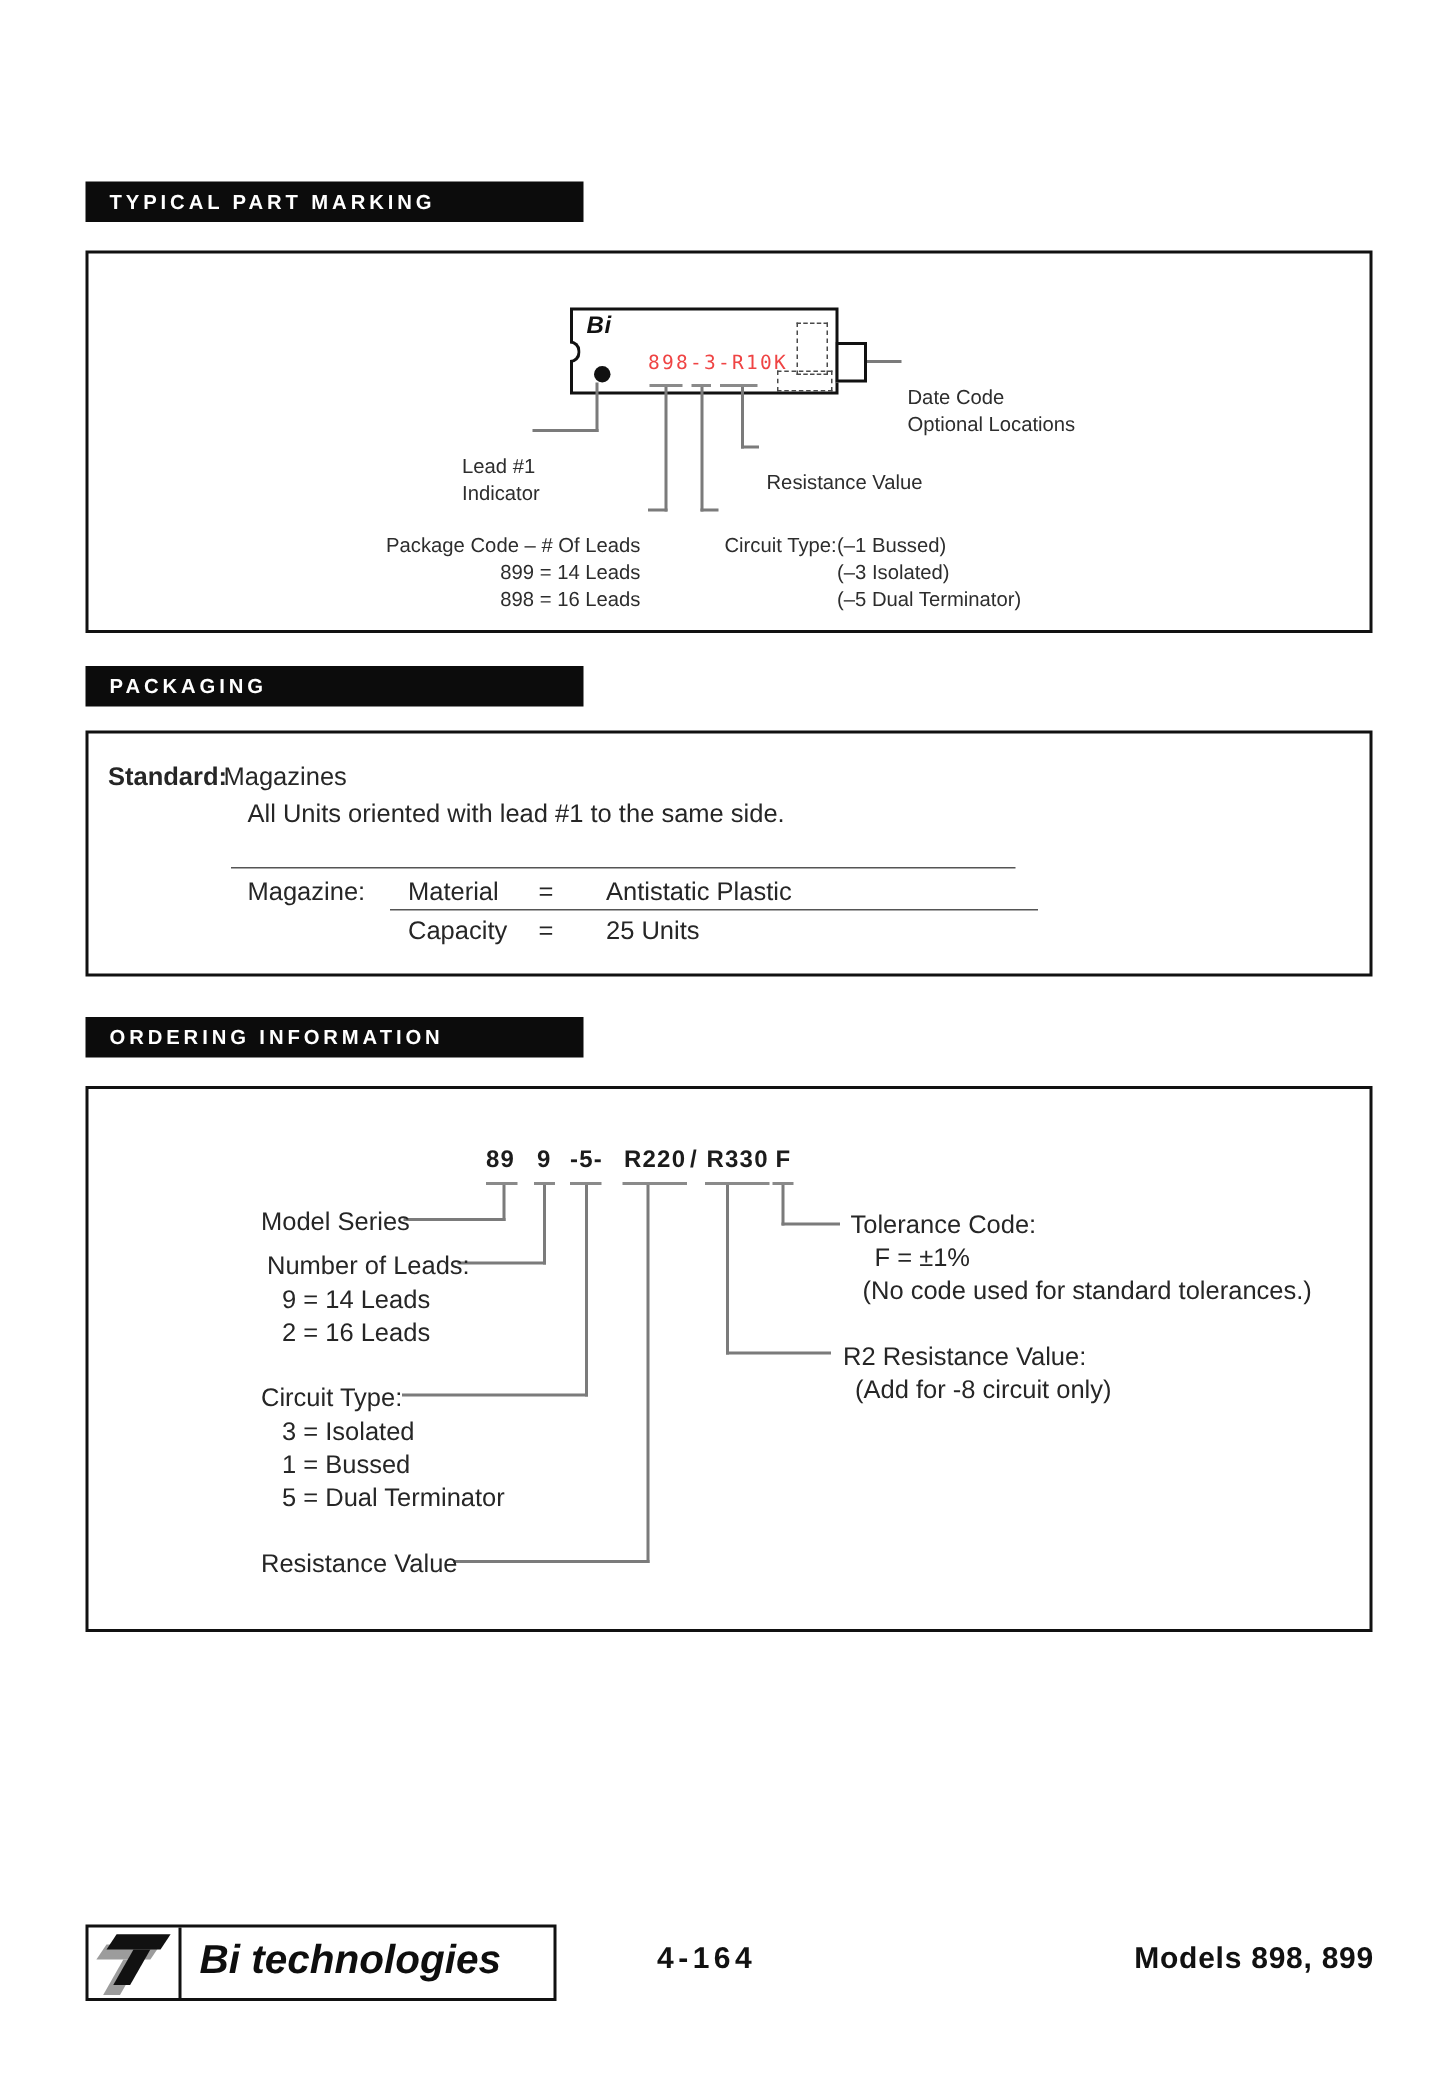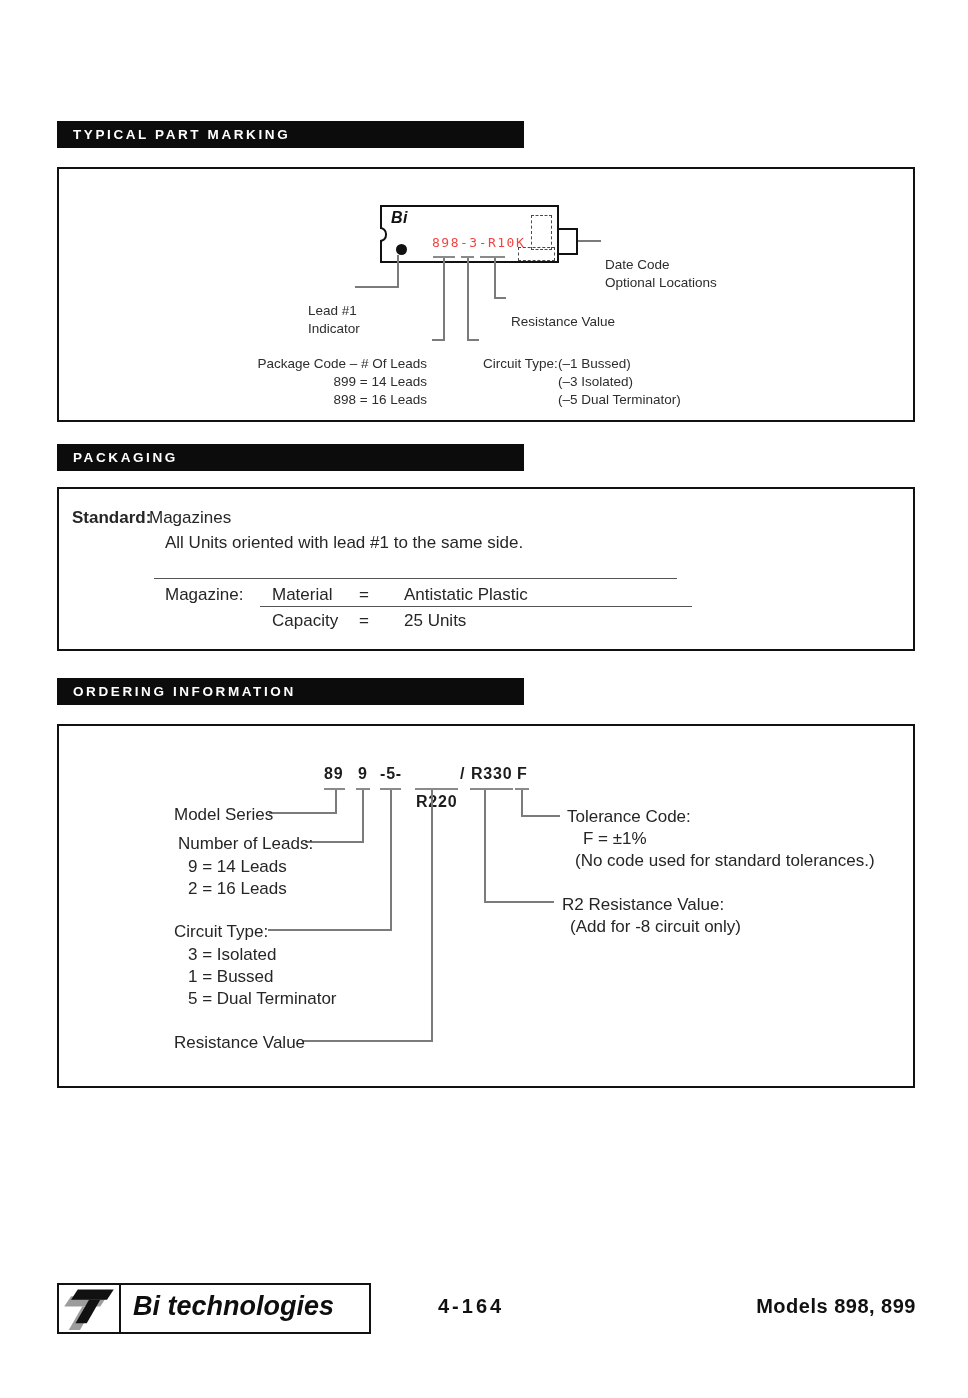--- a/index.html
+++ b/index.html
@@ -1,18 +1,18 @@
 <!DOCTYPE html>
 <html><head>
 <meta charset="utf-8">
 <style>
   html,body{margin:0;padding:0;background:#fff;}
   body{width:968px;height:1398px;position:relative;font-family:"Liberation Sans",sans-serif;color:#1f1f1f;overflow:hidden;}
   
-  .hdr-bar{position:absolute;left:57px;width:467px;height:27px;background:#0c0c0c;color:#fff;
+  .hdr-bar{position:absolute;left:57px;width:332px;height:27px;background:#0c0c0c;color:#fff;
            font-weight:bold;font-size:13.5px;letter-spacing:2.6px;line-height:27px;padding-left:16px;box-sizing:border-box;}
   
   .sec-box{position:absolute;left:57px;width:858px;border:2px solid #111;box-sizing:border-box;background:#fff;}
   
   .lbl{position:absolute;font-size:13.5px;color:#2d2d2d;white-space:nowrap;line-height:18px;margin-top:24px;}
   .lbl2{position:absolute;font-size:17px;color:#262626;white-space:nowrap;line-height:19px;}
   
   .lh{position:absolute;height:2px;background:#7b7b7b;}
   .lv{position:absolute;width:2px;background:#7b7b7b;}
   .ul{position:absolute;height:2px;background:#8a8a8a;}
@@ -103,21 +103,21 @@
   <div class="lbl2" style="left:345px;top:122px;">25 Units</div>
 </div>
 
 <div class="hdr-bar" style="top:678px;">ORDERING INFORMATION</div>
 
 <div class="sec-box" style="top:724px;height:364px;">
 
   <div class="code" style="top:39px;left:265px;">89</div>
   <div class="code" style="top:39px;left:299px;">9</div>
   <div class="code" style="top:39px;left:321px;">-5-</div>
-  <div class="code" style="top:39px;left:357px;margin-top:28px;">R220</div>
+  <div class="code" style="top:39px;left:357px;">R220</div>
   <div class="code" style="top:39px;left:401px;">/</div>
   <div class="code" style="top:39px;left:412px;">R330</div>
   <div class="code" style="top:39px;left:458px;">F</div>
 
   <div class="ul" style="left:265px;top:62px;width:21px;"></div>
   <div class="ul" style="left:297px;top:62px;width:14px;"></div>
   <div class="ul" style="left:321px;top:62px;width:21px;"></div>
   <div class="ul" style="left:356px;top:62px;width:43px;"></div>
   <div class="ul" style="left:411px;top:62px;width:43px;"></div>
   <div class="ul" style="left:456px;top:62px;width:14px;"></div>

